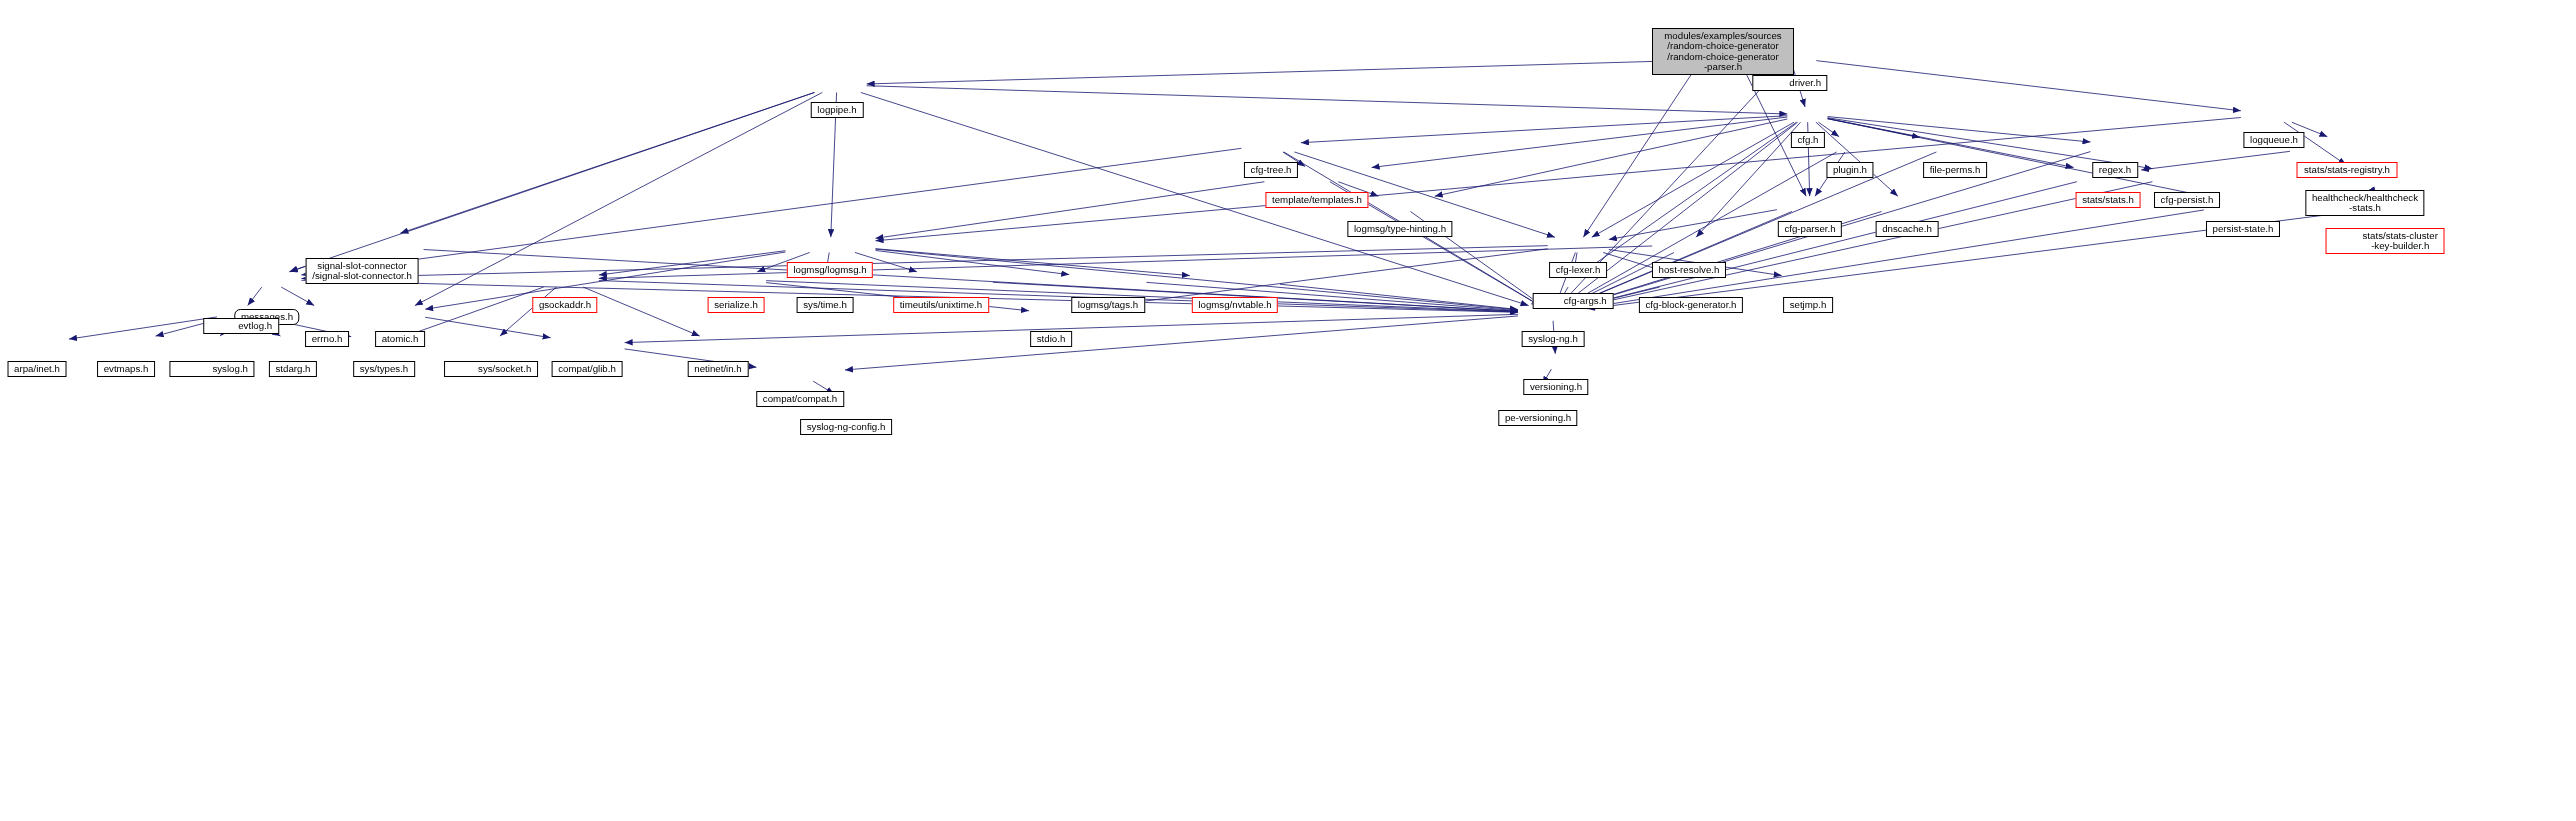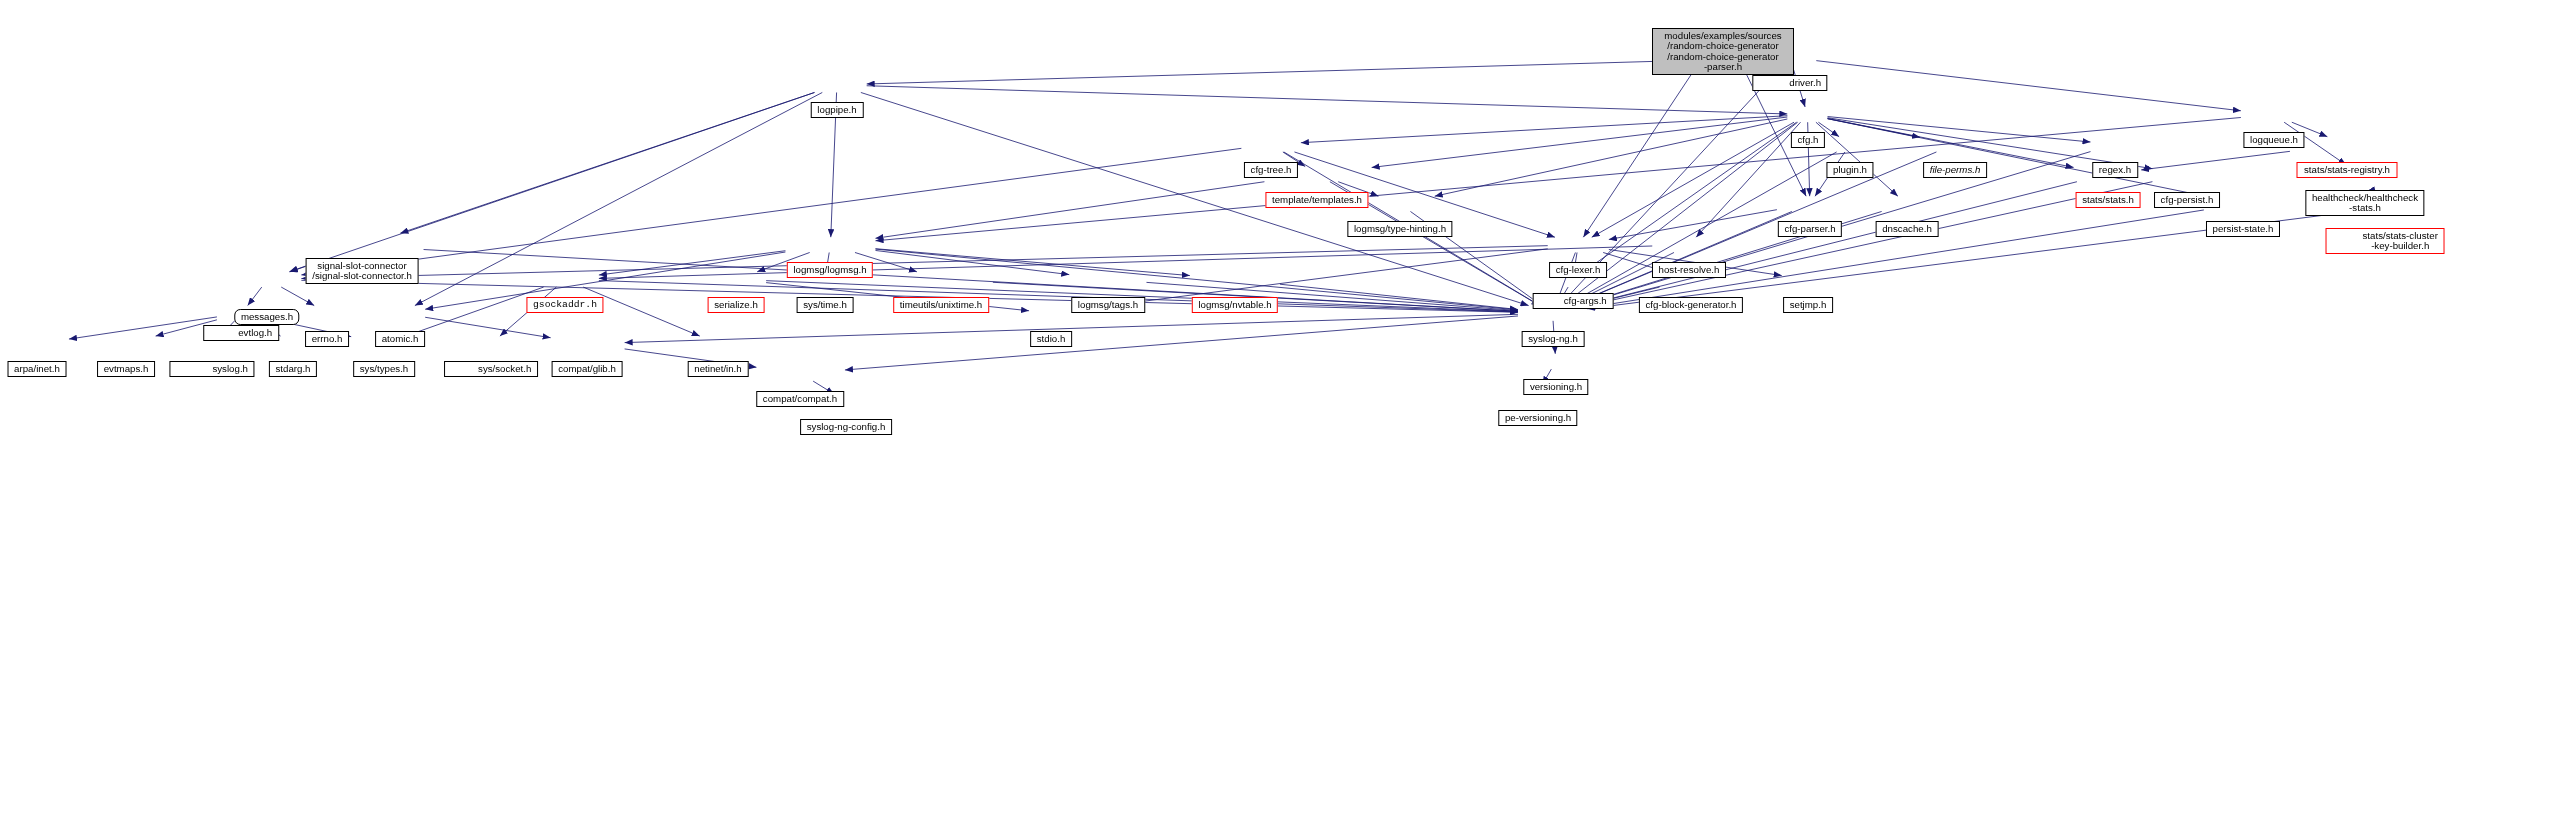--- a/index.html
+++ b/index.html
@@ -164,21 +164,21 @@
     </div>
     <div class="node" style="left: 2274px; top: 107px; min-width: 53px;">
       <div class="lbl">logqueue.h</div>
     </div>
     <div class="node" style="left: 1271px; top: 137px; min-width: 48px;">
       <div class="lbl">cfg-tree.h</div>
     </div>
     <div class="node" style="left: 1850px; top: 137px; min-width: 40px;">
       <div class="lbl">plugin.h</div>
     </div>
-    <div class="node" style="left: 1955px; top: 137px; min-width: 58px; font-style: italic;">
+    <div class="node" style="left: 1955px; top: 137px; min-width: 58px;">
       <div class="lbl">file-perms.h</div>
     </div>
     <div class="node" style="left: 2115px; top: 137px; min-width: 37px;">
       <div class="lbl">regex.h</div>
     </div>
     <div class="node red" style="left: 2347px; top: 137px; min-width: 101px;">
       <div class="lbl">stats/stats-registry.h</div>
     </div>
     <div class="node red" style="left: 1317px; top: 167px; min-width: 98px;">
       <div class="lbl">template/templates.h</div>
@@ -218,21 +218,21 @@
     </div>
     <div class="node" style="left: 1578px; top: 237px; min-width: 50px;">
       <div class="lbl">cfg-lexer.h</div>
     </div>
     <div class="node" style="left: 1689px; top: 237px; min-width: 63px;">
       <div class="lbl">host-resolve.h</div>
     </div>
     <div class="node" style="left: 267px; top: 284px; min-width: 56px; border-radius: 6px;">
       <div class="lbl">messages.h</div>
     </div>
-    <div class="node red" style="left: 565px; top: 272px; min-width: 56px; font-family: Liberation Mono, monospace;">
+    <div class="node red" style="left: 565px; top: 272px; min-width: 56px;">
       <div class="lbl">gsockaddr.h</div>
     </div>
     <div class="node red" style="left: 736px; top: 272px; min-width: 48px;">
       <div class="lbl">serialize.h</div>
     </div>
     <div class="node" style="left: 825px; top: 272px; min-width: 47px;">
       <div class="lbl">sys/time.h</div>
     </div>
     <div class="node red" style="left: 941px; top: 272px; min-width: 92px;">
       <div class="lbl">timeutils/unixtime.h</div>
@@ -245,21 +245,21 @@
     </div>
     <div class="node" style="left: 1573px; top: 268px; min-width: 45px; padding-left: 30px;">
       <div class="lbl">cfg-args.h</div>
     </div>
     <div class="node" style="left: 1691px; top: 272px; min-width: 101px;">
       <div class="lbl">cfg-block-generator.h</div>
     </div>
     <div class="node" style="left: 1808px; top: 272px; min-width: 40px;">
       <div class="lbl">setjmp.h</div>
     </div>
-    <div class="node" style="left: 241px; top: 300px; min-width: 39px; padding-left: 34px;">
+    <div class="node" style="left: 241px; top: 293px; min-width: 39px; padding-left: 34px;">
       <div class="lbl">evtlog.h</div>
     </div>
     <div class="node" style="left: 327px; top: 306px; min-width: 35px;">
       <div class="lbl">errno.h</div>
     </div>
     <div class="node" style="left: 400px; top: 306px; min-width: 39px;">
       <div class="lbl">atomic.h</div>
     </div>
     <div class="node" style="left: 1051px; top: 306px; min-width: 34px;">
       <div class="lbl">stdio.h</div>

